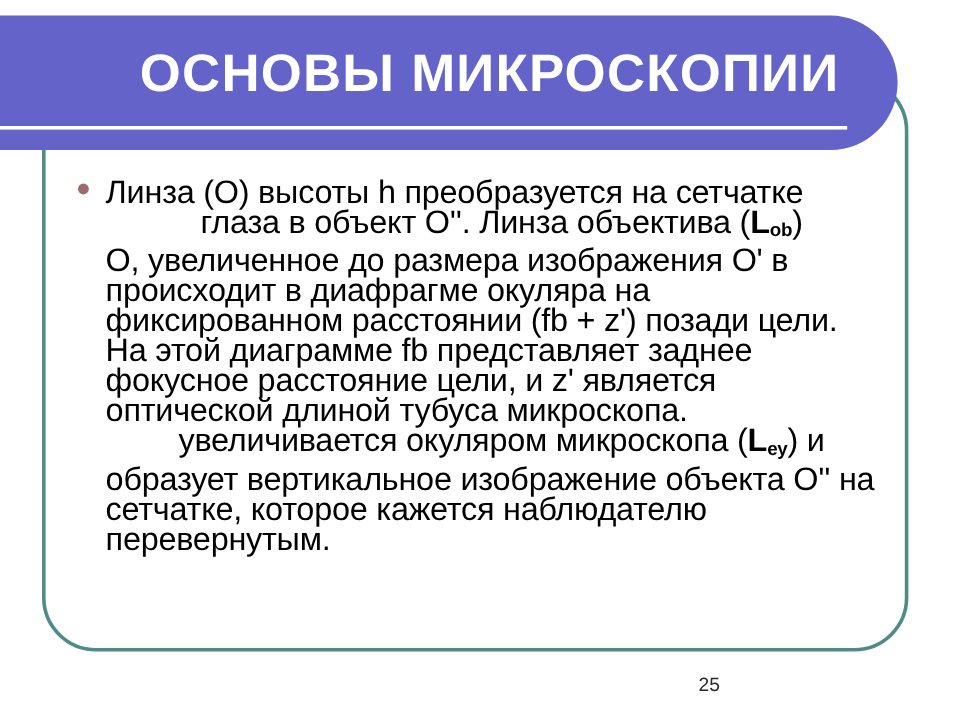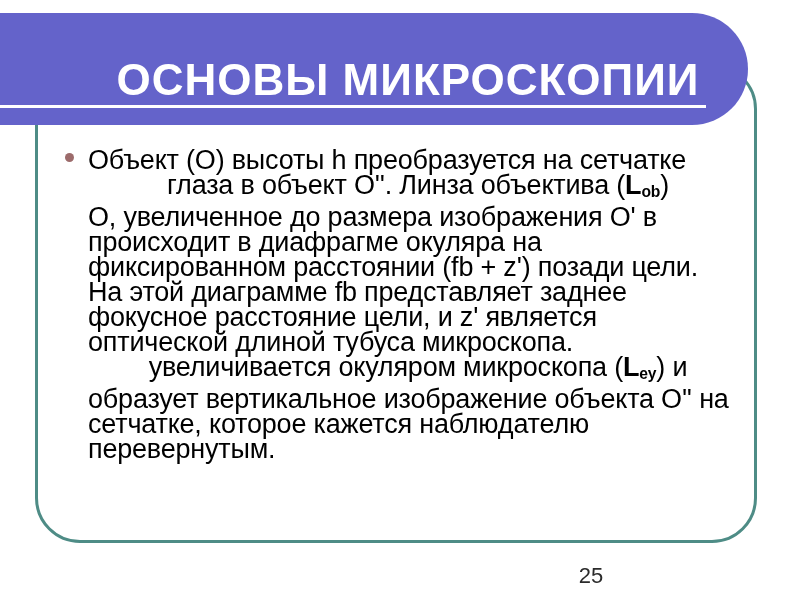--- a/index.html
+++ b/index.html
@@ -28,21 +28,21 @@
     width:748px;height:112px;
     background:#6463CA;
     border-radius:0 56px 56px 0;
     z-index:2;
   }
   .title-area{
     position:absolute;
     left:0;top:0;
     width:100%;height:92px;
     display:flex;
-    align-items:flex-end;
+    align-items:center;
     justify-content:center;
     padding-left:68px;
     padding-top:6px;
     box-sizing:border-box;
   }
   .title{
     color:#ffffff;
     font-size:44px;
     font-weight:bold;
     letter-spacing:1px;
@@ -83,21 +83,21 @@
     position:relative;
     bottom:-0.18em;
     line-height:0;
   }
   
   .page-number{
     position:absolute;
     left:570px;top:563px;
     width:42px;
     text-align:center;
-    font-size:22px;
+    font-size:16px;
     color:#2b2b2b;
     z-index:3;
   }
 </style>
 </head>
 <body>
 
 <div class="slide">
 
   <div class="content-box"></div>
@@ -105,21 +105,21 @@
   <div class="header-band">
     <div class="title-area">
       <span class="title">ОСНОВЫ МИКРОСКОПИИ</span>
     </div>
     <div class="header-underline"></div>
   </div>
 
   <span class="bullet-dot"></span>
 
   <div class="body-text">
-    <div class="line">Объект (О) высоты h преобразуется на сетчатке</div>
+    <div class="line">Линза (О) высоты h преобразуется на сетчатке</div>
     <div class="line gap-after"><span>глаза в объект О''. Линза объектива (</span><span class="bL">L</span><span class="bsub">ob</span><span>)</span></div>
     <div class="line">О, увеличенное до размера изображения О' в</div>
     <div class="line">происходит в диафрагме окуляра на</div>
     <div class="line">фиксированном расстоянии (fb + z') позади цели.</div>
     <div class="line">На этой диаграмме fb представляет заднее</div>
     <div class="line">фокусное расстояние цели, и z' является</div>
     <div class="line">оптической длиной тубуса микроскопа.</div>
     <div class="line gap-after"><span>увеличивается окуляром микроскопа (</span><span class="bL">L</span><span class="bsub">ey</span><span>) и</span></div>
     <div class="line">образует вертикальное изображение объекта О'' на</div>
     <div class="line">сетчатке, которое кажется наблюдателю</div>

